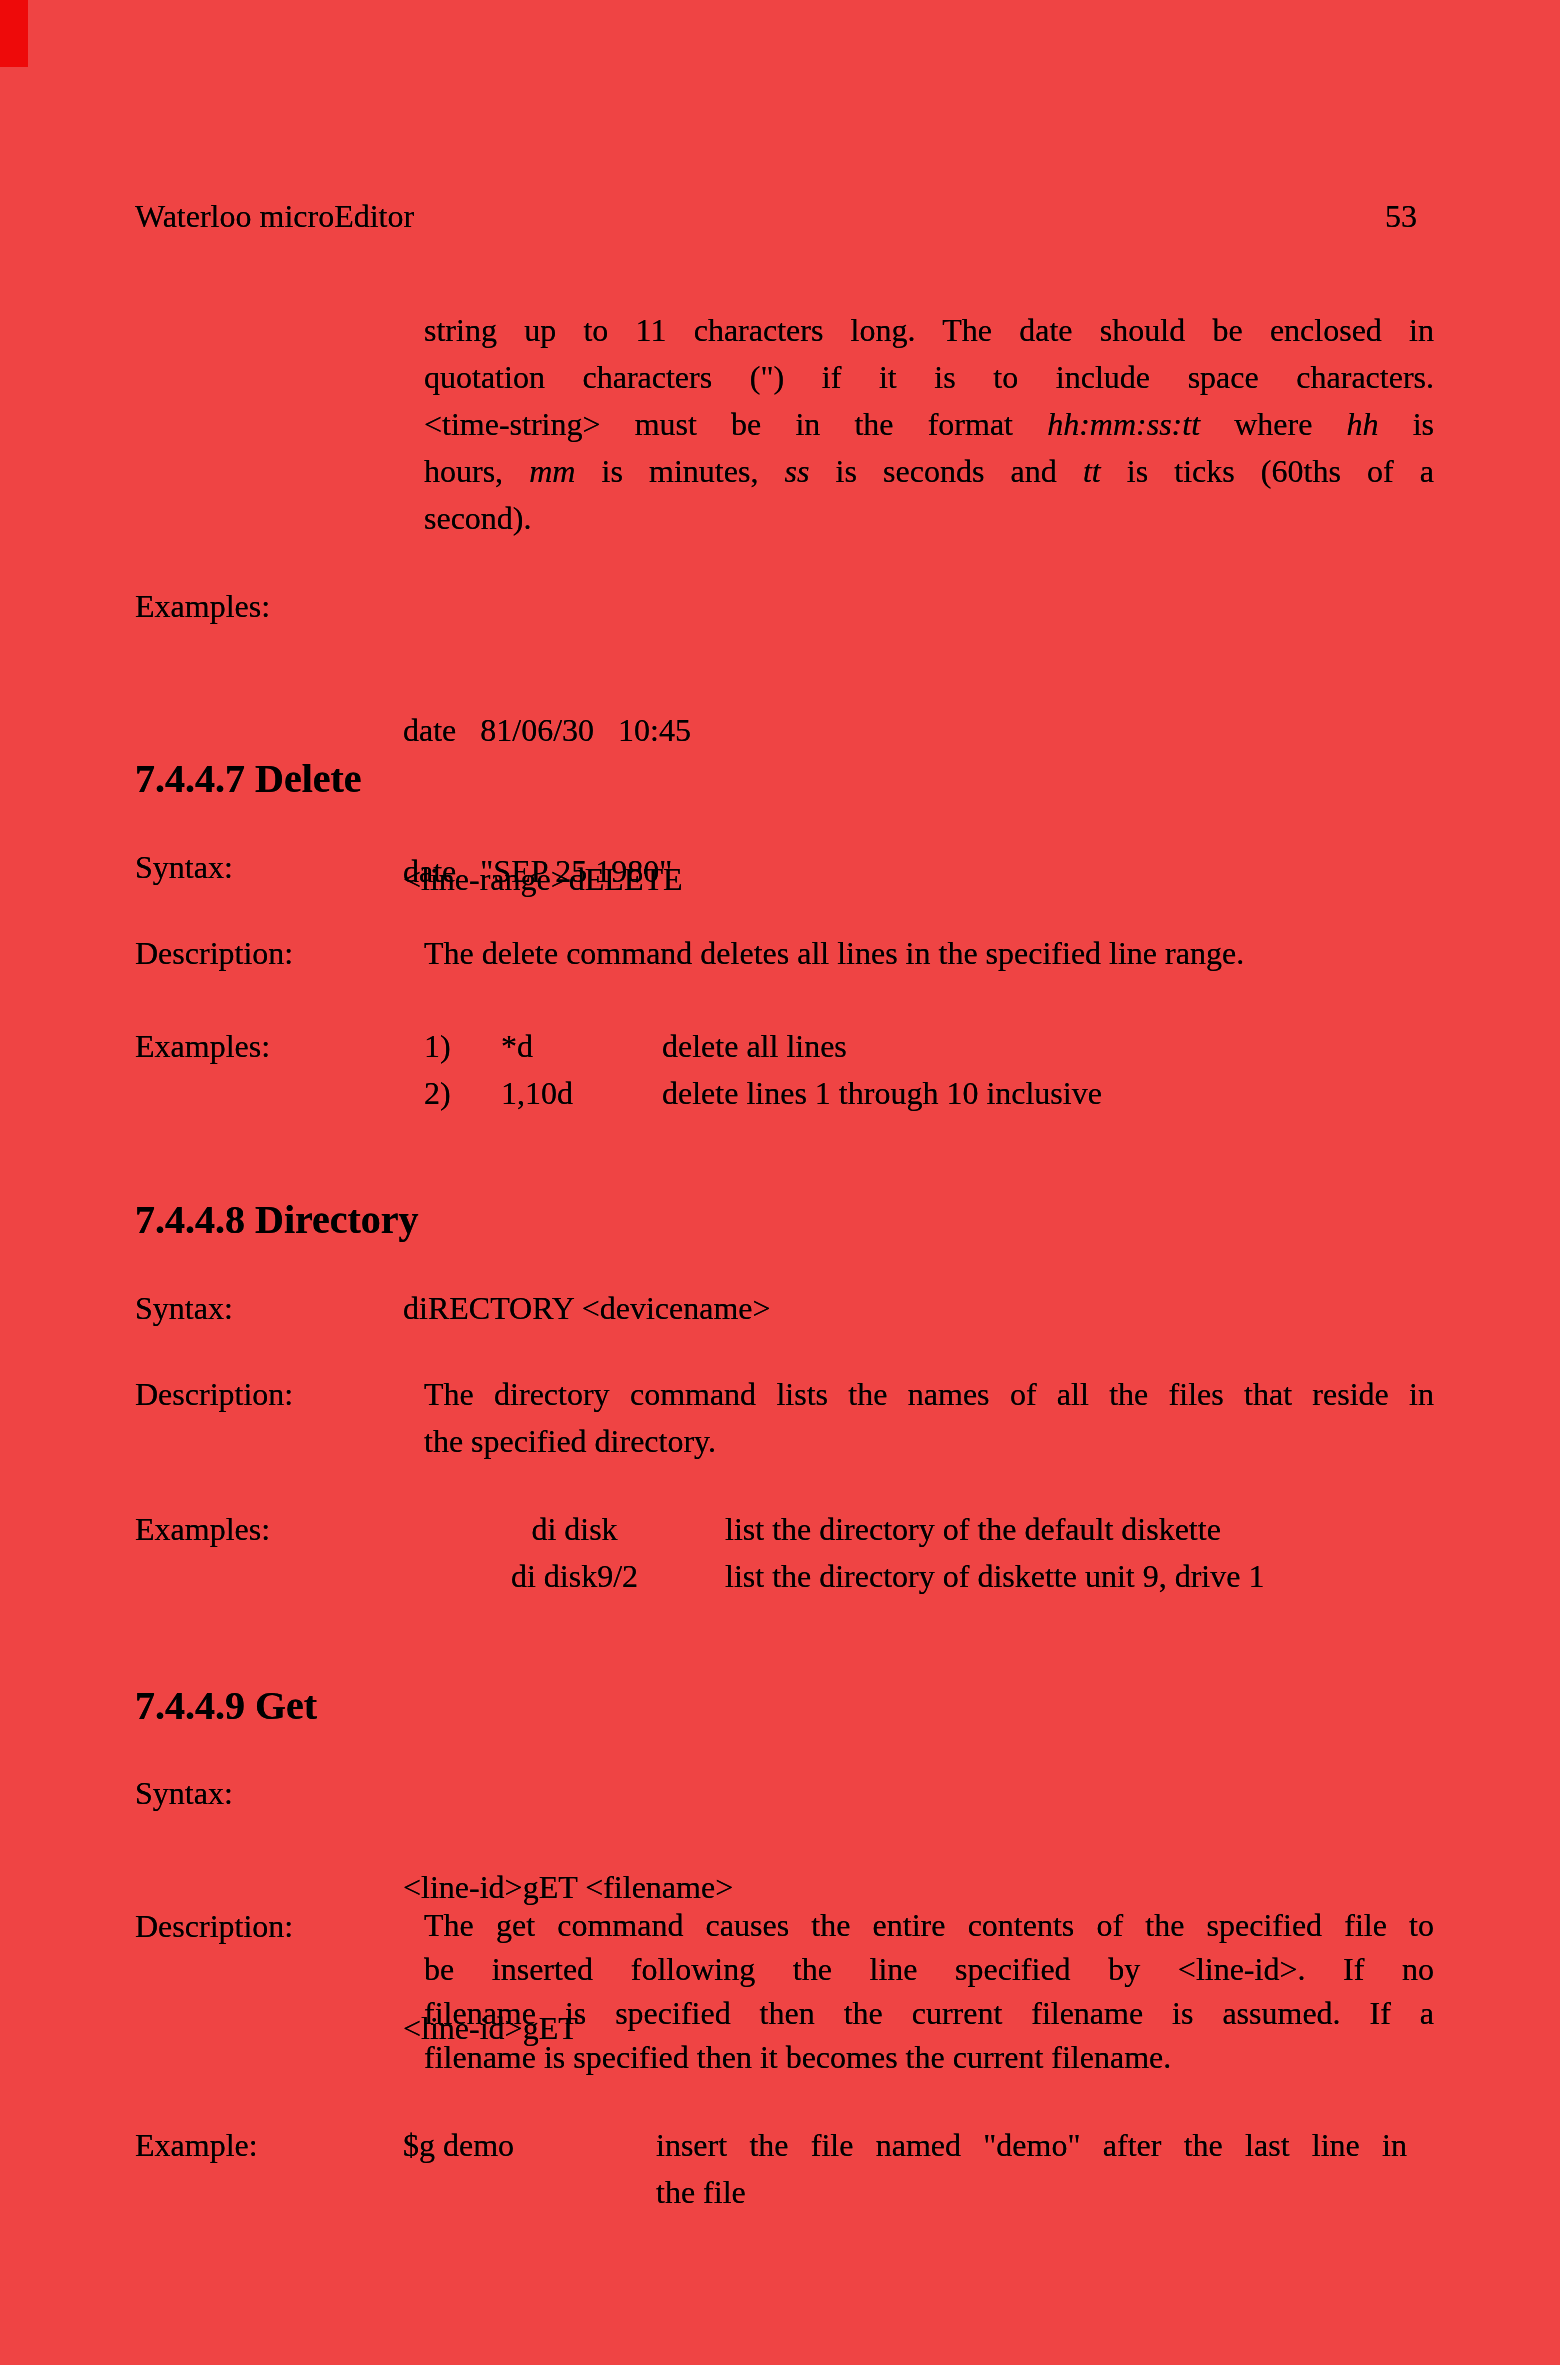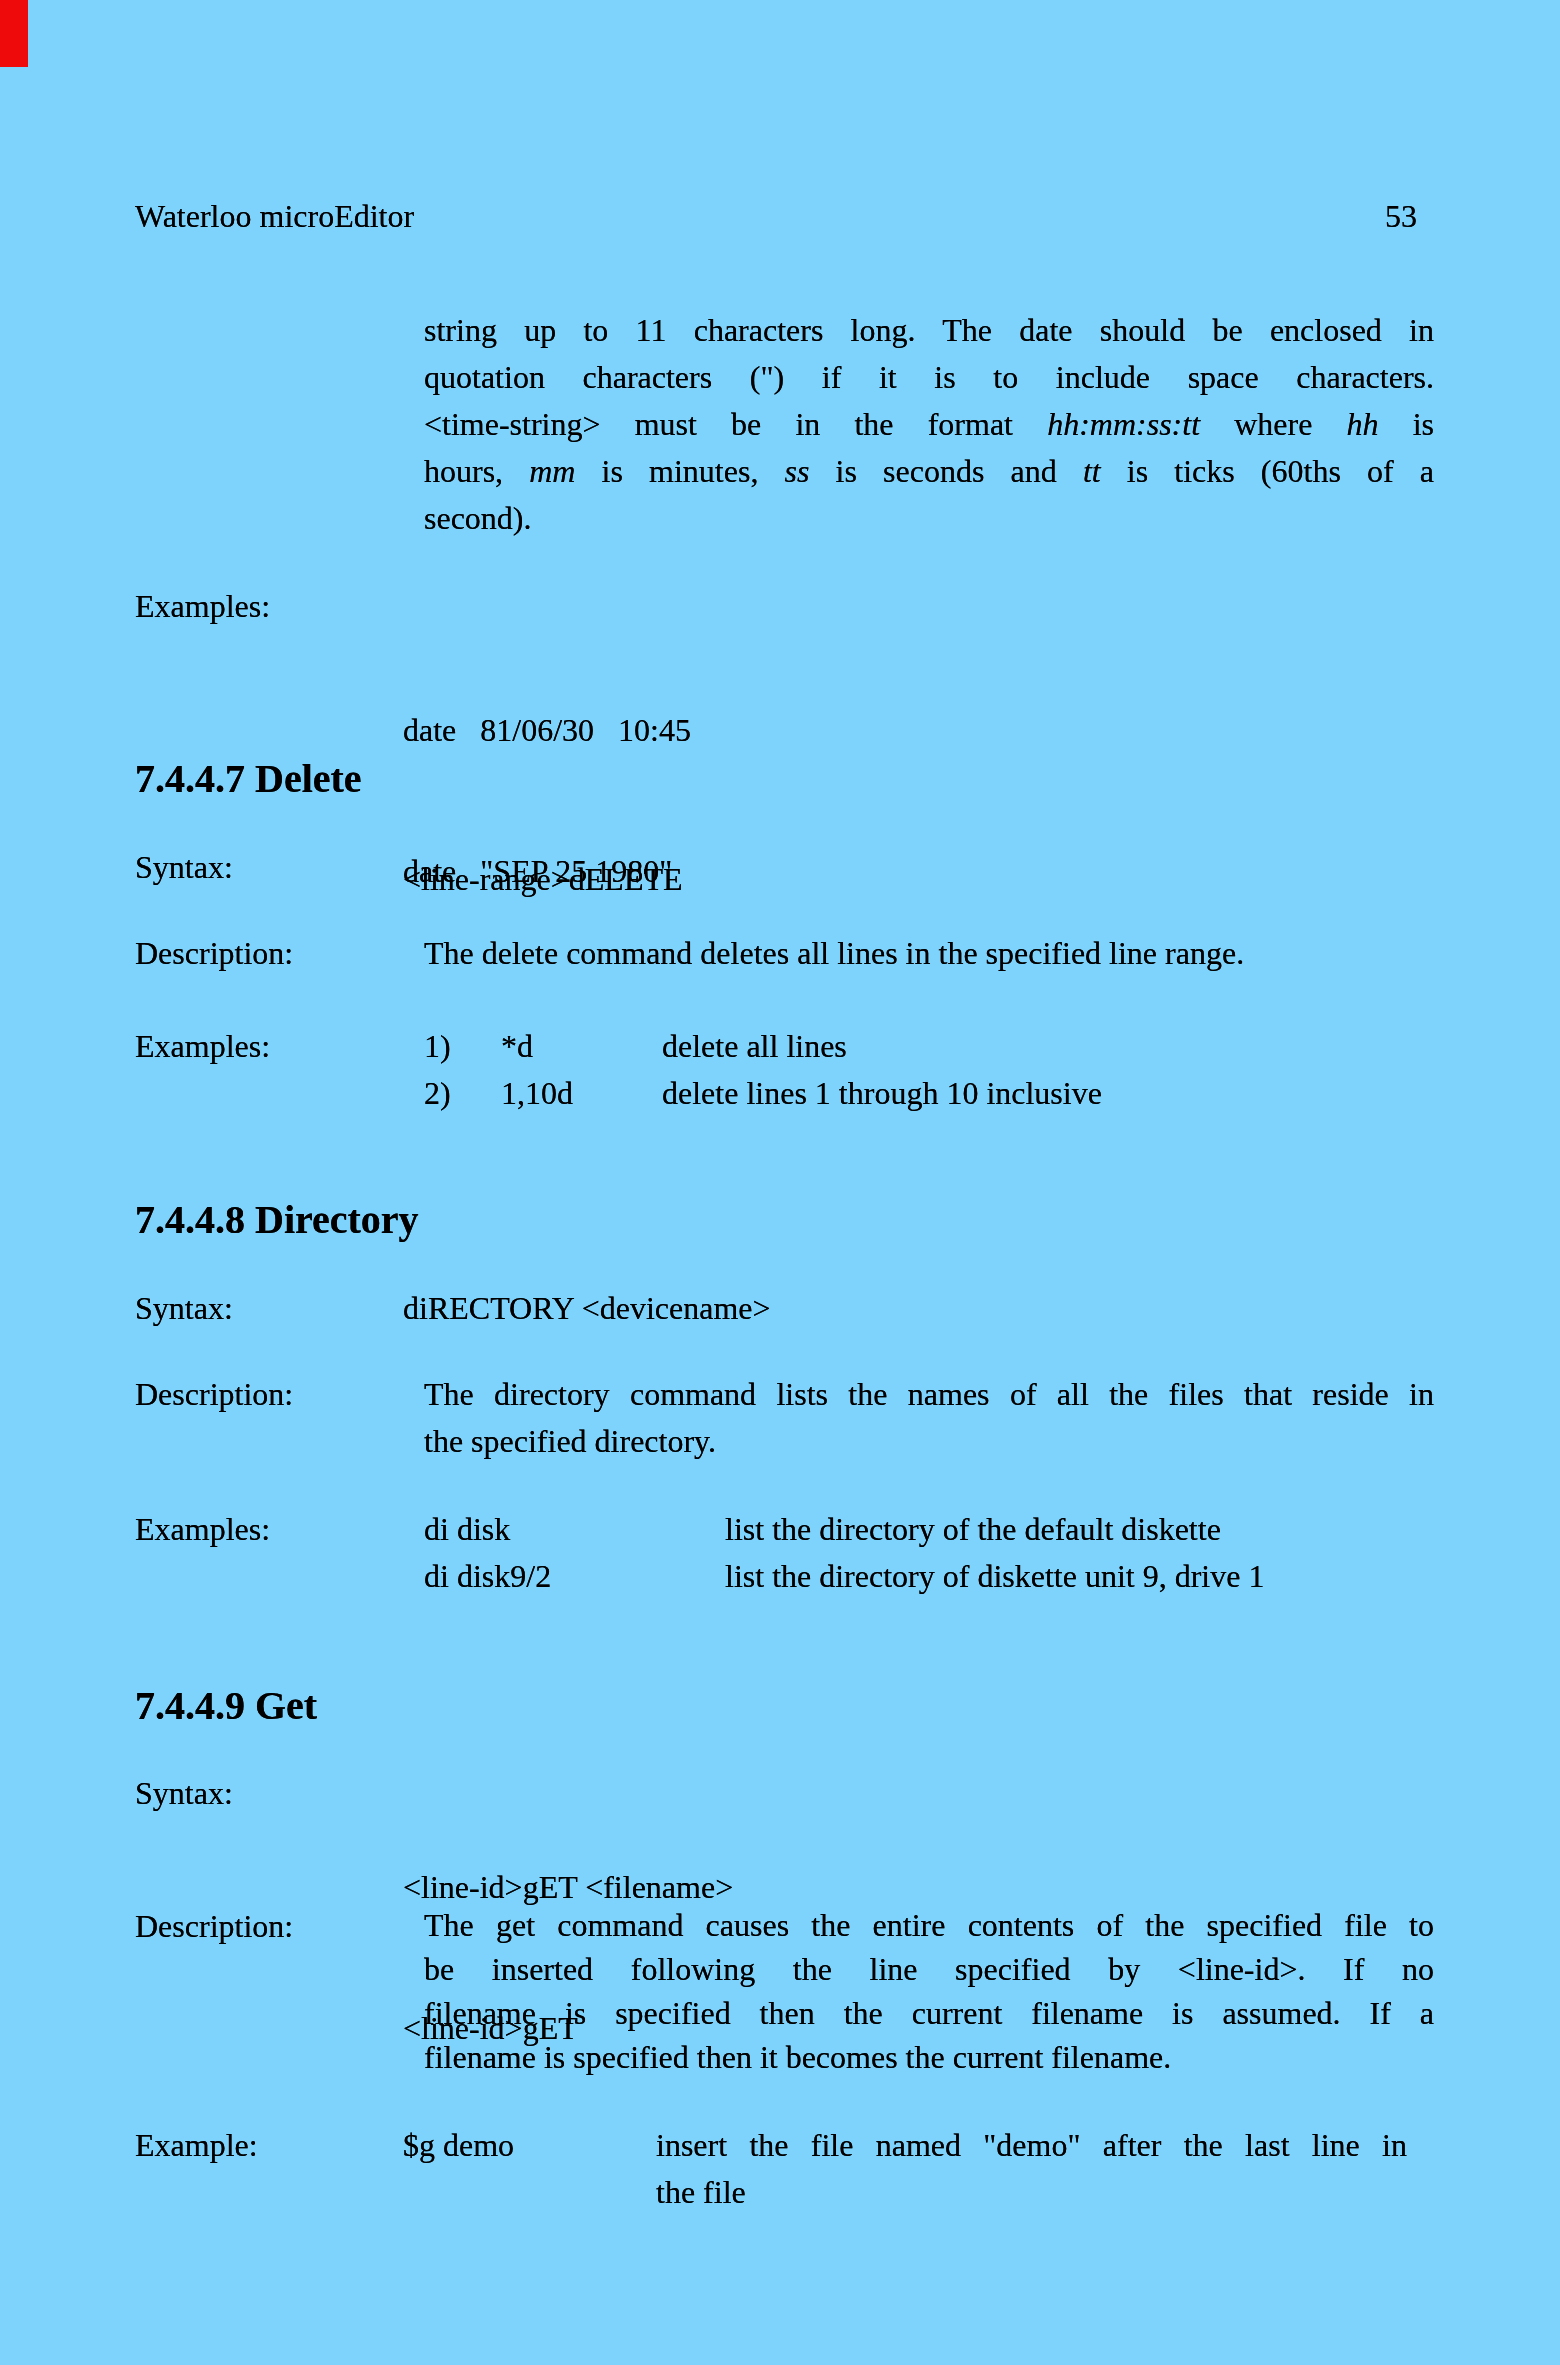--- a/index.html
+++ b/index.html
@@ -1,20 +1,20 @@
 <!DOCTYPE html>
 <html style="font-size:14px"><head>
 <meta charset="utf-8">
 <style>
   html,body{margin:0;padding:0;background:#ffffff;}
   .page{
     position:relative;
     width:1560px;
     height:2366px;
-    background:#7dd3fc;
+    background:#ef4444;
     color:#000;
     font-family:"Liberation Serif","DejaVu Serif",serif;
     font-size:32px;
     line-height:47px;
     overflow:hidden;
     text-shadow:0 0 0.5px rgba(0,0,0,0.85);
   }
   .red-mark{
     position:absolute;
     left:0;top:0;
@@ -31,21 +31,21 @@
   .heading{
     position:absolute;left:135px;
     font-weight:bold;font-size:40px;white-space:nowrap;
   }
   .line{display:block;}
   .j{text-align:justify;text-align-last:justify;}
   .it{font-style:italic;}
   .ex-row{display:flex;white-space:nowrap;}
   .c-num{width:77px;flex:0 0 77px;}
   .c-cmd{width:161px;flex:0 0 161px;}
-  .c-cmd2{width:301px;flex:0 0 301px;}
+  .c-cmd2{width:301px;flex:0 0 301px;text-align:center;}
   .get-ex-cmd{position:absolute;left:403px;white-space:nowrap;}
   .get-ex-desc{position:absolute;left:656px;width:751px;}
 </style>
 </head>
 <body>
 
 <div class="page">
 
   <div class="red-mark" style="background: rgb(238, 10, 10);"></div>
 

